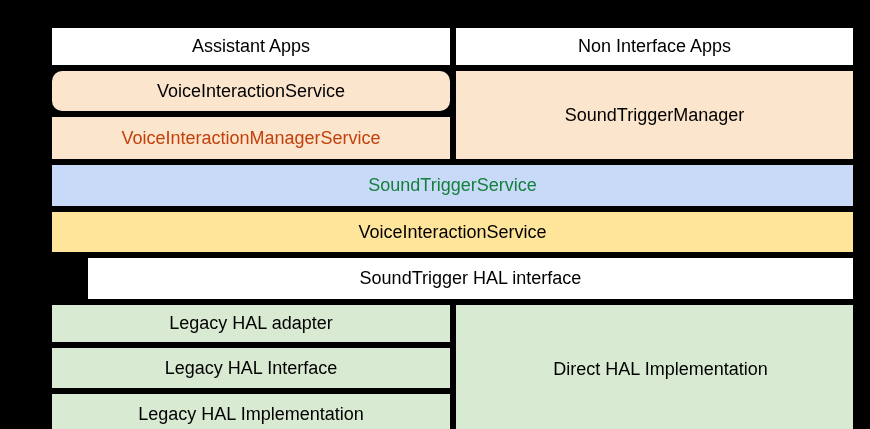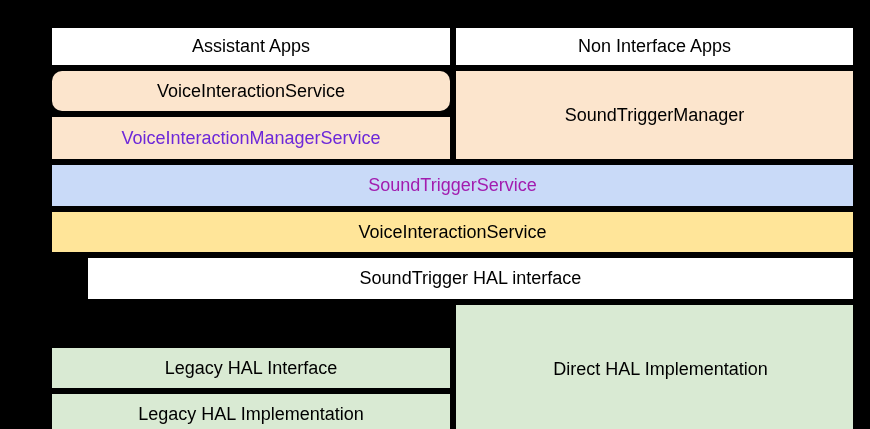--- a/index.html
+++ b/index.html
@@ -59,28 +59,29 @@
   <div class="stack-grid" style="background-color: rgb(0, 0, 0);">
 
     <div class="cell p-r1c1" style="background-color: rgb(255, 255, 255); color: rgb(0, 0, 0);">Assistant Apps</div>
 
     <div class="cell p-r1c2" style="background-color: rgb(255, 255, 255); color: rgb(0, 0, 0);">Non Interface Apps</div>
 
     <div class="cell p-r2c1" style="background-color: rgb(252, 229, 205); color: rgb(0, 0, 0);">VoiceInteractionService</div>
 
     <div class="cell p-r2r3c2" style="background-color: rgb(252, 229, 205); color: rgb(0, 0, 0);">SoundTriggerManager</div>
 
-    <div class="cell p-r3c1" style="background-color: rgb(252, 229, 205); color: #6d28d9;">VoiceInteractionManagerService</div>
+    <div class="cell p-r3c1" style="background-color: rgb(252, 229, 205); color: #c2410c;">VoiceInteractionManagerService</div>
 
-    <div class="cell p-r4" style="background-color: rgb(201, 218, 248); color: #a21caf;">SoundTriggerService</div>
+    <div class="cell p-r4" style="background-color: rgb(201, 218, 248); color: #15803d;">SoundTriggerService</div>
 
     <div class="cell p-r5" style="background-color: rgb(255, 229, 153); color: rgb(0, 0, 0);">VoiceInteractionService</div>
 
     <div class="cell p-r6" style="background-color: rgb(255, 255, 255); color: rgb(0, 0, 0); margin-left: 36px;">SoundTrigger HAL interface</div>
 
+    <div class="cell p-r7c1" style="background-color: rgb(217, 234, 211); color: rgb(0, 0, 0);">Legacy HAL adapter</div>
 
     <div class="cell p-r7r9c2" style="background-color: rgb(217, 234, 211); color: rgb(0, 0, 0); padding-left: 12px;">Direct HAL Implementation</div>
 
     <div class="cell p-r8c1" style="background-color: rgb(217, 234, 211); color: rgb(0, 0, 0);">Legacy HAL Interface</div>
 
     <div class="cell p-r9c1" style="background-color: rgb(217, 234, 211); color: rgb(0, 0, 0);">Legacy HAL Implementation</div>
 
   </div>
 </div>
 

